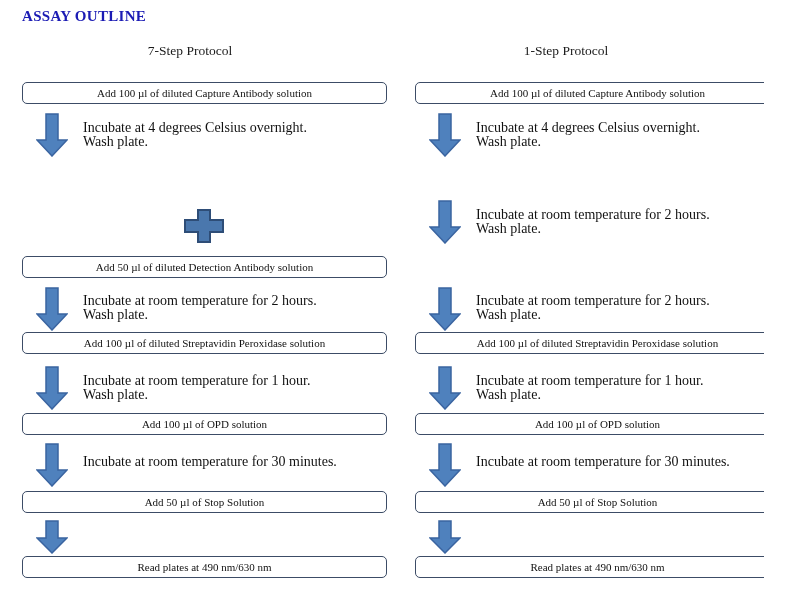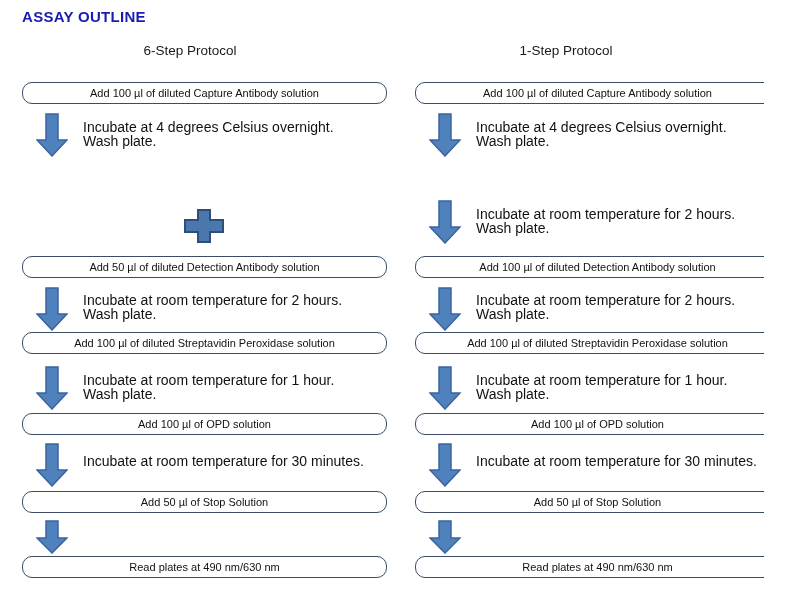--- a/index.html
+++ b/index.html
@@ -1,54 +1,54 @@
 <!DOCTYPE html>
 <html style="--title-blue: #1b1bb4; --arrow-fill: #4f81bd; --arrow-stroke: #3a64a0; --plus-fill: #4a77ad; --plus-stroke: #2e4d77; --box-border: #3c4c66;"><head>
 <meta charset="utf-8">
 <style>
   html,body { margin:0; padding:0; background:#fff; }
   .canvas {
     position:relative; width:764px; height:599px; background:#ffffff;
-    font-family:Liberation Sans, sans-serif; overflow:hidden;
+    font-family:Liberation Serif, serif; overflow:hidden;
   }
   .title {
     position:absolute; left:22px; top:8px;
     font-size:15px; font-weight:bold; letter-spacing:0.3px;
     color:var(--title-blue);
   }
   .col-header {
     position:absolute; top:43px; transform:translateX(-50%);
     font-size:13.5px; color:#1a1a1a; white-space:nowrap;
   }
   .column { position:absolute; top:0; width:365px; height:599px; }
   .col-1 { left:22px; }
   .col-2 { left:415px; }
   .step-box {
     position:absolute; left:0; width:100%; height:22px; box-sizing:border-box;
-    background:#ffffff; border:1.5px solid var(--box-border); border-radius:10px;
+    background:#ffffff; border:1.5px solid var(--box-border); border-radius:5px;
     display:flex; align-items:center; justify-content:center;
   }
   .step-box span { font-size:11px; color:#111; white-space:nowrap; }
   .arrow { position:absolute; left:14px; }
   .arrow polygon { fill:var(--arrow-fill); stroke:var(--arrow-stroke); stroke-width:1.5; }
   .plus { position:absolute; left:161px; top:208px; }
   .plus polygon { fill:var(--plus-fill); stroke:var(--plus-stroke); stroke-width:2; }
   .note {
     position:absolute; left:61px; font-size:14px; line-height:13.5px; color:#111;
     white-space:nowrap;
   }
 </style>
 </head>
 <body>
 
 <div class="canvas">
 
   <div class="title">ASSAY OUTLINE</div>
 
-  <div class="col-header" style="left:190px">6-Step Protocol</div>
+  <div class="col-header" style="left:190px">7-Step Protocol</div>
   <div class="col-header" style="left:566px">1-Step Protocol</div>
 
   <div class="column col-1">
 
     <div class="step-box" style="top:82px">
       <span>Add 100 µl of diluted Capture Antibody solution</span>
     </div>
 
     <svg class="arrow" style="top:113px" width="32" height="44">
       <polygon points="10,1 22,1 22,27 31,27 16,43 1,27 10,27"></polygon>
@@ -127,23 +127,20 @@
 
 
     <svg class="arrow" style="top:200px" width="32" height="44">
       <polygon points="10,1 22,1 22,27 31,27 16,43 1,27 10,27"></polygon>
     </svg>
     <div class="note" style="top:208px">
       <div>Incubate at room temperature for 2 hours.</div>
       <div>Wash plate.</div>
     </div>
 
-    <div class="step-box" style="top:256px">
-      <span>Add 100 µl of diluted Detection Antibody solution</span>
-    </div>
 
     <svg class="arrow" style="top:287px" width="32" height="44">
       <polygon points="10,1 22,1 22,27 31,27 16,43 1,27 10,27"></polygon>
     </svg>
     <div class="note" style="top:294px">
       <div>Incubate at room temperature for 2 hours.</div>
       <div>Wash plate.</div>
     </div>
 
     <div class="step-box" style="top:332px">

